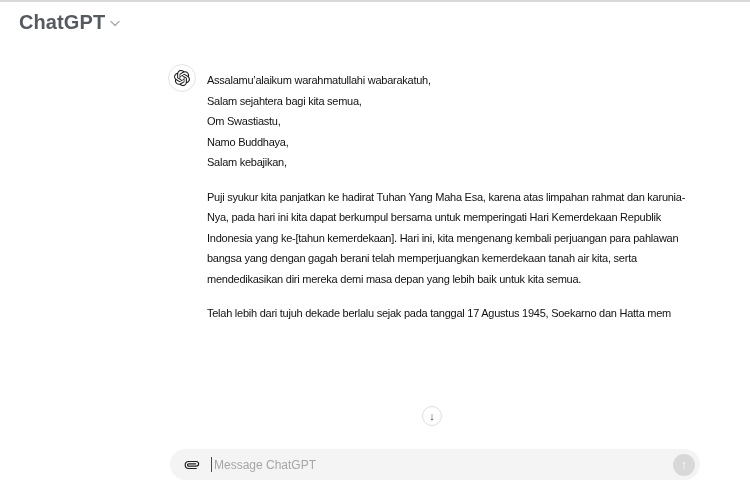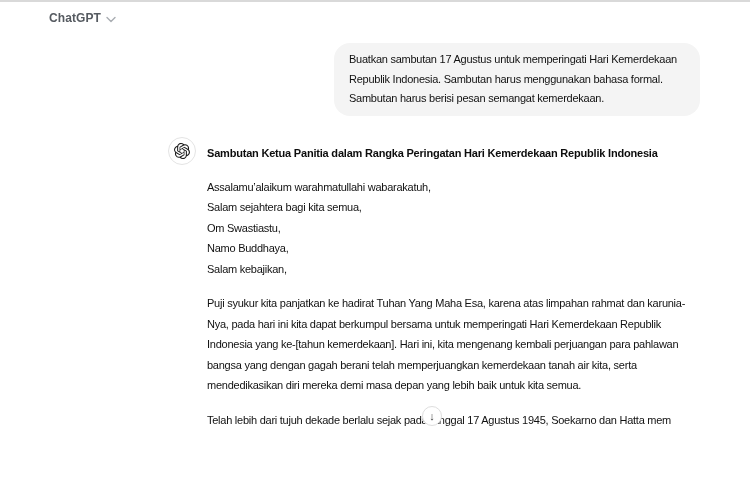--- a/index.html
+++ b/index.html
@@ -15,23 +15,22 @@
     position: absolute; top: 0; left: 0; right: 0;
     height: 2px; background: #d9d9d9;
   }
   
   .topbar {
     position: absolute; top: 11px; left: 19px;
     display: flex; align-items: center; gap: 5px;
     cursor: pointer;
   }
   .app-title {
-    font-size: 12px; font-weight: 600; color: #555a60;
+    font-size: 20px; font-weight: 600; color: #555a60;
     letter-spacing: 0.1px;
-    margin-left: 30px;
   }
   .chevron { color: #a9adb2; display: flex; align-items: center; padding-top: 2px; }
   
   .chat {
     position: absolute; left: 168px; top: 43px; width: 532px;
     z-index: 1;
   }
   .user-row { display: flex; justify-content: flex-end; }
   .user-bubble {
     background: #f4f4f4;
@@ -120,41 +119,49 @@
   <span class="app-title">ChatGPT</span>
   <span class="chevron">
     <svg width="10" height="7" viewBox="0 0 10 7">
         <path d="M1 1.5 L5 5.5 L9 1.5" fill="none" stroke="currentColor" stroke-width="1.4" stroke-linecap="round" stroke-linejoin="round"></path>
       </svg>
   </span>
 </div>
 
 <div class="chat">
 
-  <div class="user-row">
-    <div class="user-bubble">Buatkan sambutan 17 Agustus untuk memperingati Hari Kemerdekaan Republik Indonesia. Sambutan harus menggunakan bahasa formal. Sambutan harus berisi pesan semangat kemerdekaan.</div>
-  </div>
 
   <div class="assistant-row">
     <div class="avatar">
       <svg viewBox="0 0 24 24">
           <path d="M22.2819 9.8211a5.9847 5.9847 0 0 0-.5157-4.9108 6.0462 6.0462 0 0 0-6.5098-2.9A6.0651 6.0651 0 0 0 4.9807 4.1818a5.9847 5.9847 0 0 0-3.9977 2.9 6.0462 6.0462 0 0 0 .7427 7.0966 5.98 5.98 0 0 0 .511 4.9107 6.051 6.051 0 0 0 6.5146 2.9001A5.9847 5.9847 0 0 0 13.2599 24a6.0557 6.0557 0 0 0 5.7718-4.2058 5.9894 5.9894 0 0 0 3.9977-2.9001 6.0557 6.0557 0 0 0-.7475-7.073zm-9.022 12.6081a4.4755 4.4755 0 0 1-2.8764-1.0408l.1419-.0804 4.7783-2.7582a.7948.7948 0 0 0 .3927-.6813v-6.7369l2.02 1.1686a.071.071 0 0 1 .038.052v5.5826a4.504 4.504 0 0 1-4.4945 4.4944zm-9.6607-4.1254a4.4708 4.4708 0 0 1-.5346-3.0137l.142.0852 4.783 2.7582a.7712.7712 0 0 0 .7806 0l5.8428-3.3685v2.3324a.0804.0804 0 0 1-.0332.0615L9.74 19.9502a4.4992 4.4992 0 0 1-6.1408-1.6464zM2.3408 7.8956a4.485 4.485 0 0 1 2.3655-1.9728V11.6a.7664.7664 0 0 0 .3879.6765l5.8144 3.3543-2.0201 1.1685a.0757.0757 0 0 1-.071 0l-4.8303-2.7865A4.504 4.504 0 0 1 2.3408 7.8956zm16.5963 3.8558L13.1038 8.364 15.1192 7.2a.0757.0757 0 0 1 .071 0l4.8303 2.7913a4.4944 4.4944 0 0 1-.6765 8.1042v-5.6772a.79.79 0 0 0-.407-.667zm2.0107-3.0231l-.142-.0852-4.7735-2.7818a.7759.7759 0 0 0-.7854 0L9.409 9.2297V6.8974a.0662.0662 0 0 1 .0284-.0615l4.8303-2.7866a4.4992 4.4992 0 0 1 6.6802 4.66zM8.3065 12.863l-2.02-1.1638a.0804.0804 0 0 1-.038-.0567V6.0742a4.4992 4.4992 0 0 1 7.3757-3.4537l-.142.0805L8.704 5.459a.7948.7948 0 0 0-.3927.6813zm1.0976-2.3654l2.602-1.4998 2.6069 1.4998v2.9994l-2.5974 1.4997-2.6067-1.4997z"></path>
         </svg>
     </div>
     <div class="assistant-content">
-      <div class="assistant-heading">Sambutan Ketua Panitia dalam Rangka Peringatan Hari Kemerdekaan Republik Indonesia</div>
       <p>Assalamu’alaikum warahmatullahi wabarakatuh,
 Salam sejahtera bagi kita semua,
 Om Swastiastu,
 Namo Buddhaya,
 Salam kebajikan,</p>
       <p>Puji syukur kita panjatkan ke hadirat Tuhan Yang Maha Esa, karena atas limpahan rahmat dan karunia-Nya, pada hari ini kita dapat berkumpul bersama untuk memperingati Hari Kemerdekaan Republik Indonesia yang ke-[tahun kemerdekaan]. Hari ini, kita mengenang kembali perjuangan para pahlawan bangsa yang dengan gagah berani telah memperjuangkan kemerdekaan tanah air kita, serta mendedikasikan diri mereka demi masa depan yang lebih baik untuk kita semua.</p>
       <p>Telah lebih dari tujuh dekade berlalu sejak pada tanggal 17 Agustus 1945, Soekarno dan Hatta mem</p>
     </div>
   </div>
 </div>
 
 <div class="scroll-btn">
   <span>↓</span>
 </div>
 
 <div class="composer-region">
+  <div class="composer">
+    <span class="attach-btn">
+      <svg width="14" height="14" viewBox="0 0 24 24" style="transform:rotate(45deg)" fill="none" stroke="currentColor" stroke-width="2" stroke-linecap="round" stroke-linejoin="round">
+          <path d="M21.44 11.05l-9.19 9.19a6 6 0 0 1-8.49-8.49l9.19-9.19a4 4 0 0 1 5.66 5.66l-9.2 9.19a2 2 0 0 1-2.83-2.83l8.49-8.48"></path>
+        </svg>
+    </span>
+    <span class="text-cursor"></span>
+    <input class="msg-input" type="text" placeholder="Message ChatGPT" style="">
+    <button class="send-btn">
+      <span>↑</span>
+    </button>
+  </div>
 </div>
 
 </body></html>

